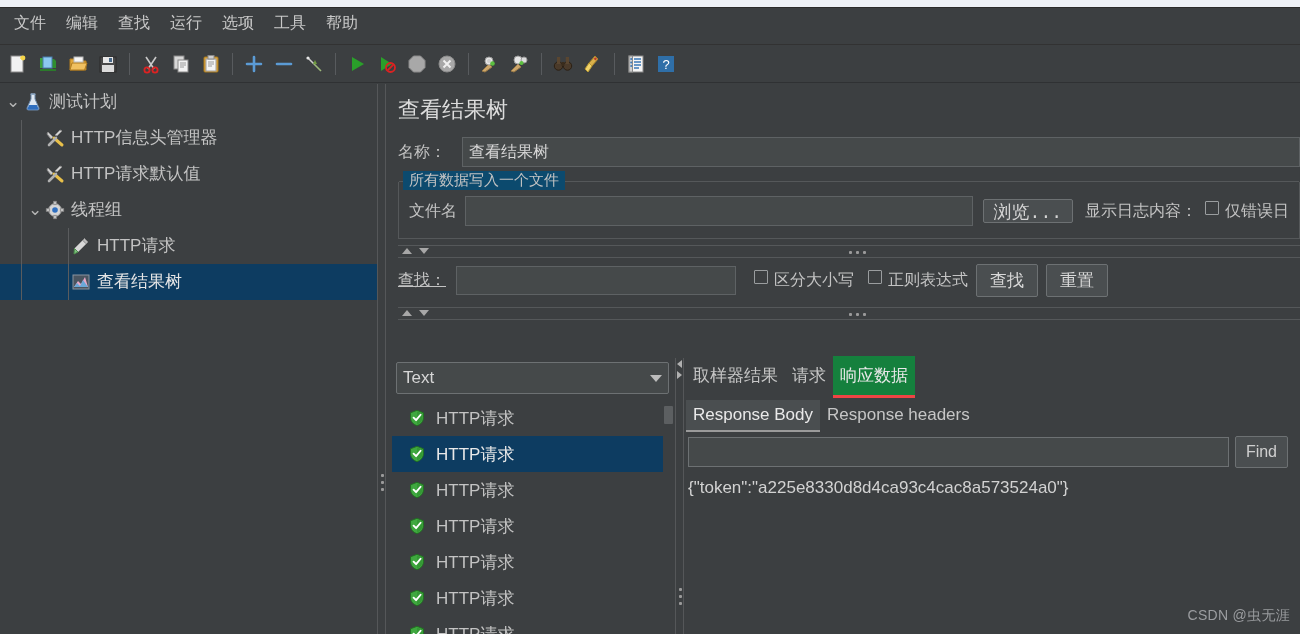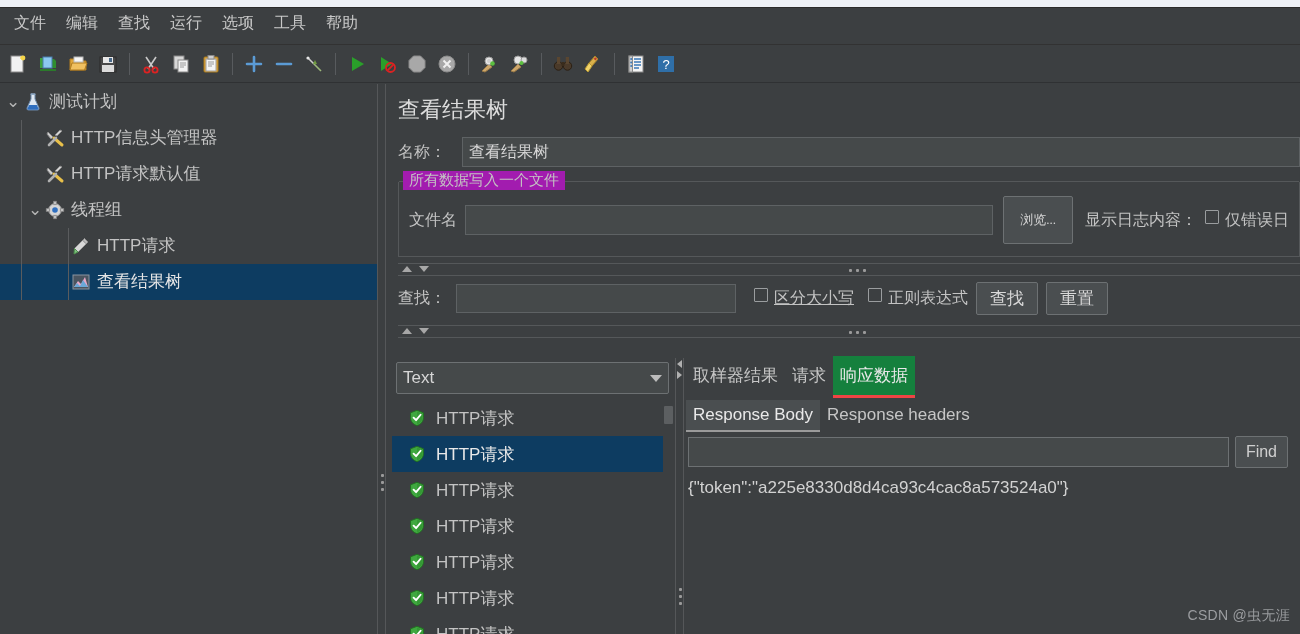--- a/index.html
+++ b/index.html
@@ -104,35 +104,35 @@
     color: #d6d6d6; font-size: 16px; padding: 2px 6px; outline: none;
     font-family: "Liberation Sans", sans-serif;
   }
   .text-input::placeholder { color: #7a7d7f; }
 
   .group-box {
     margin: 12px 0 0 12px; border: 1px solid #55585a; border-top: none;
     position: relative; padding: 14px 10px 12px 10px;
   }
   .group-box .legend {
-    position: absolute; top: -11px; left: 4px; background: #a21caf;
+    position: absolute; top: -11px; left: 4px; background: #0c4a6e;
     padding: 0 6px; font-size: 15px; color: #c3c3c3;
   }
   .group-box .legend-line-l {
     position:absolute; top:-1px; left:0; width:4px; height:1px; background:#55585a;
   }
   .group-box .legend-line-r {
     position:absolute; top:-1px; left:130px; right:0; height:1px; background:#55585a;
   }
   .file-row { display: flex; align-items: center; }
   .file-row .fl { font-size: 16px; color: #c3c3c3; margin-right: 8px; white-space:nowrap;}
   .browse-btn {
-    height: 48px; min-width: 70px; background: #4a4e50; border: 1px solid #6d7173;
-    color: #d4d4d4; font-size: 13px; padding: 0 10px; cursor: default; border-radius: 2px;
-    font-family: Liberation Serif, serif;
+    height: 24px; min-width: 70px; background: #4a4e50; border: 1px solid #6d7173;
+    color: #d4d4d4; font-size: 18px; padding: 0 10px; cursor: default; border-radius: 2px;
+    font-family: Liberation Mono, monospace;
   }
   .lbl-inline { font-size: 16px; color: #c3c3c3; margin: 0 8px 0 12px; white-space: nowrap; }
 
   .cb {
     width: 14px; height: 14px; border: 1px solid #9a9d9f; background: #3c3f41;
     display: inline-block; vertical-align: middle; margin-right: 6px; border-radius: 1px;
   }
   .cbwrap { display:flex; align-items:flex-start; font-size:16px; color:#c3c3c3; white-space: nowrap; cursor: default;}
 
   
@@ -577,23 +577,23 @@
         <span class="tri-dn"></span>
       </div>
       <div class="hdots">
           <i></i>
           <i></i>
           <i></i>
         </div>
     </div>
 
     <div class="search-row">
-      <span class="field-label" style="width:58px;min-width:58px;">查找：</span>
+      <span class="field-label" style="width:58px;min-width:58px;text-decoration:underline;">查找：</span>
       <input class="text-input" style="flex: 0 0 280px; height: 29px;" value="">
-      <span class="cbwrap" style="margin-left:18px;text-decoration:underline;">
+      <span class="cbwrap" style="margin-left:18px;">
         <span class="cb"></span>
         <span>区分大小写</span>
       </span>
       <span class="cbwrap" style="margin-left:14px;">
         <span class="cb"></span>
         <span>正则表达式</span>
       </span>
       <button class="btn">查找</button>
       <button class="btn">重置</button>
     </div>

